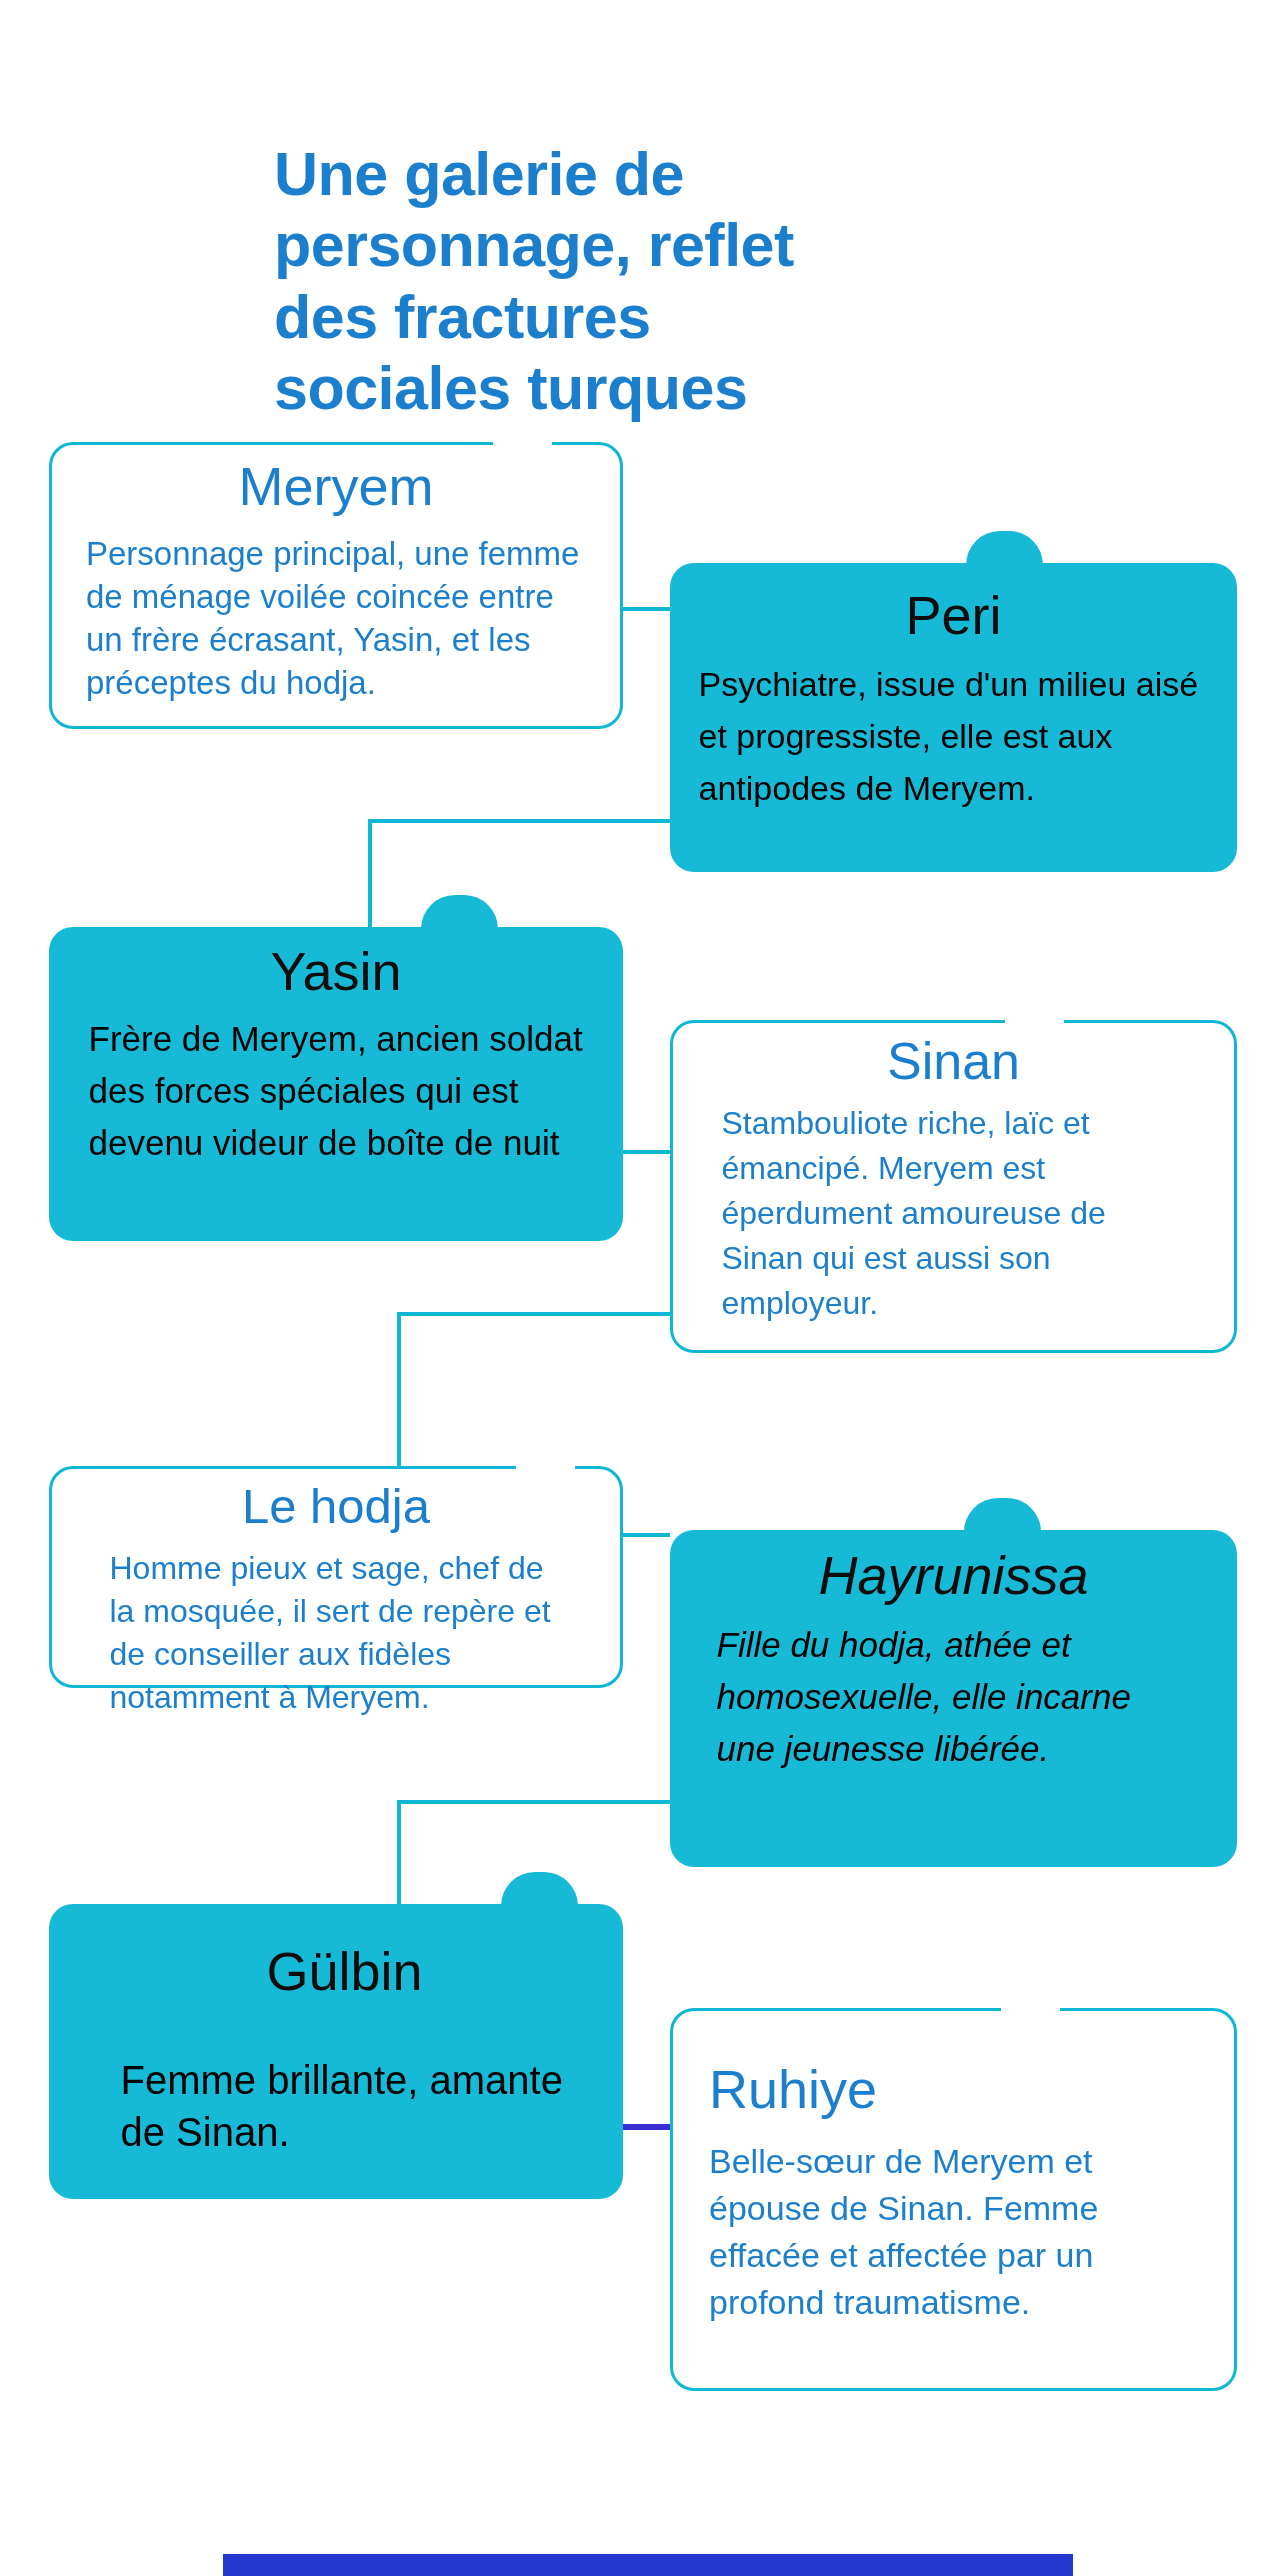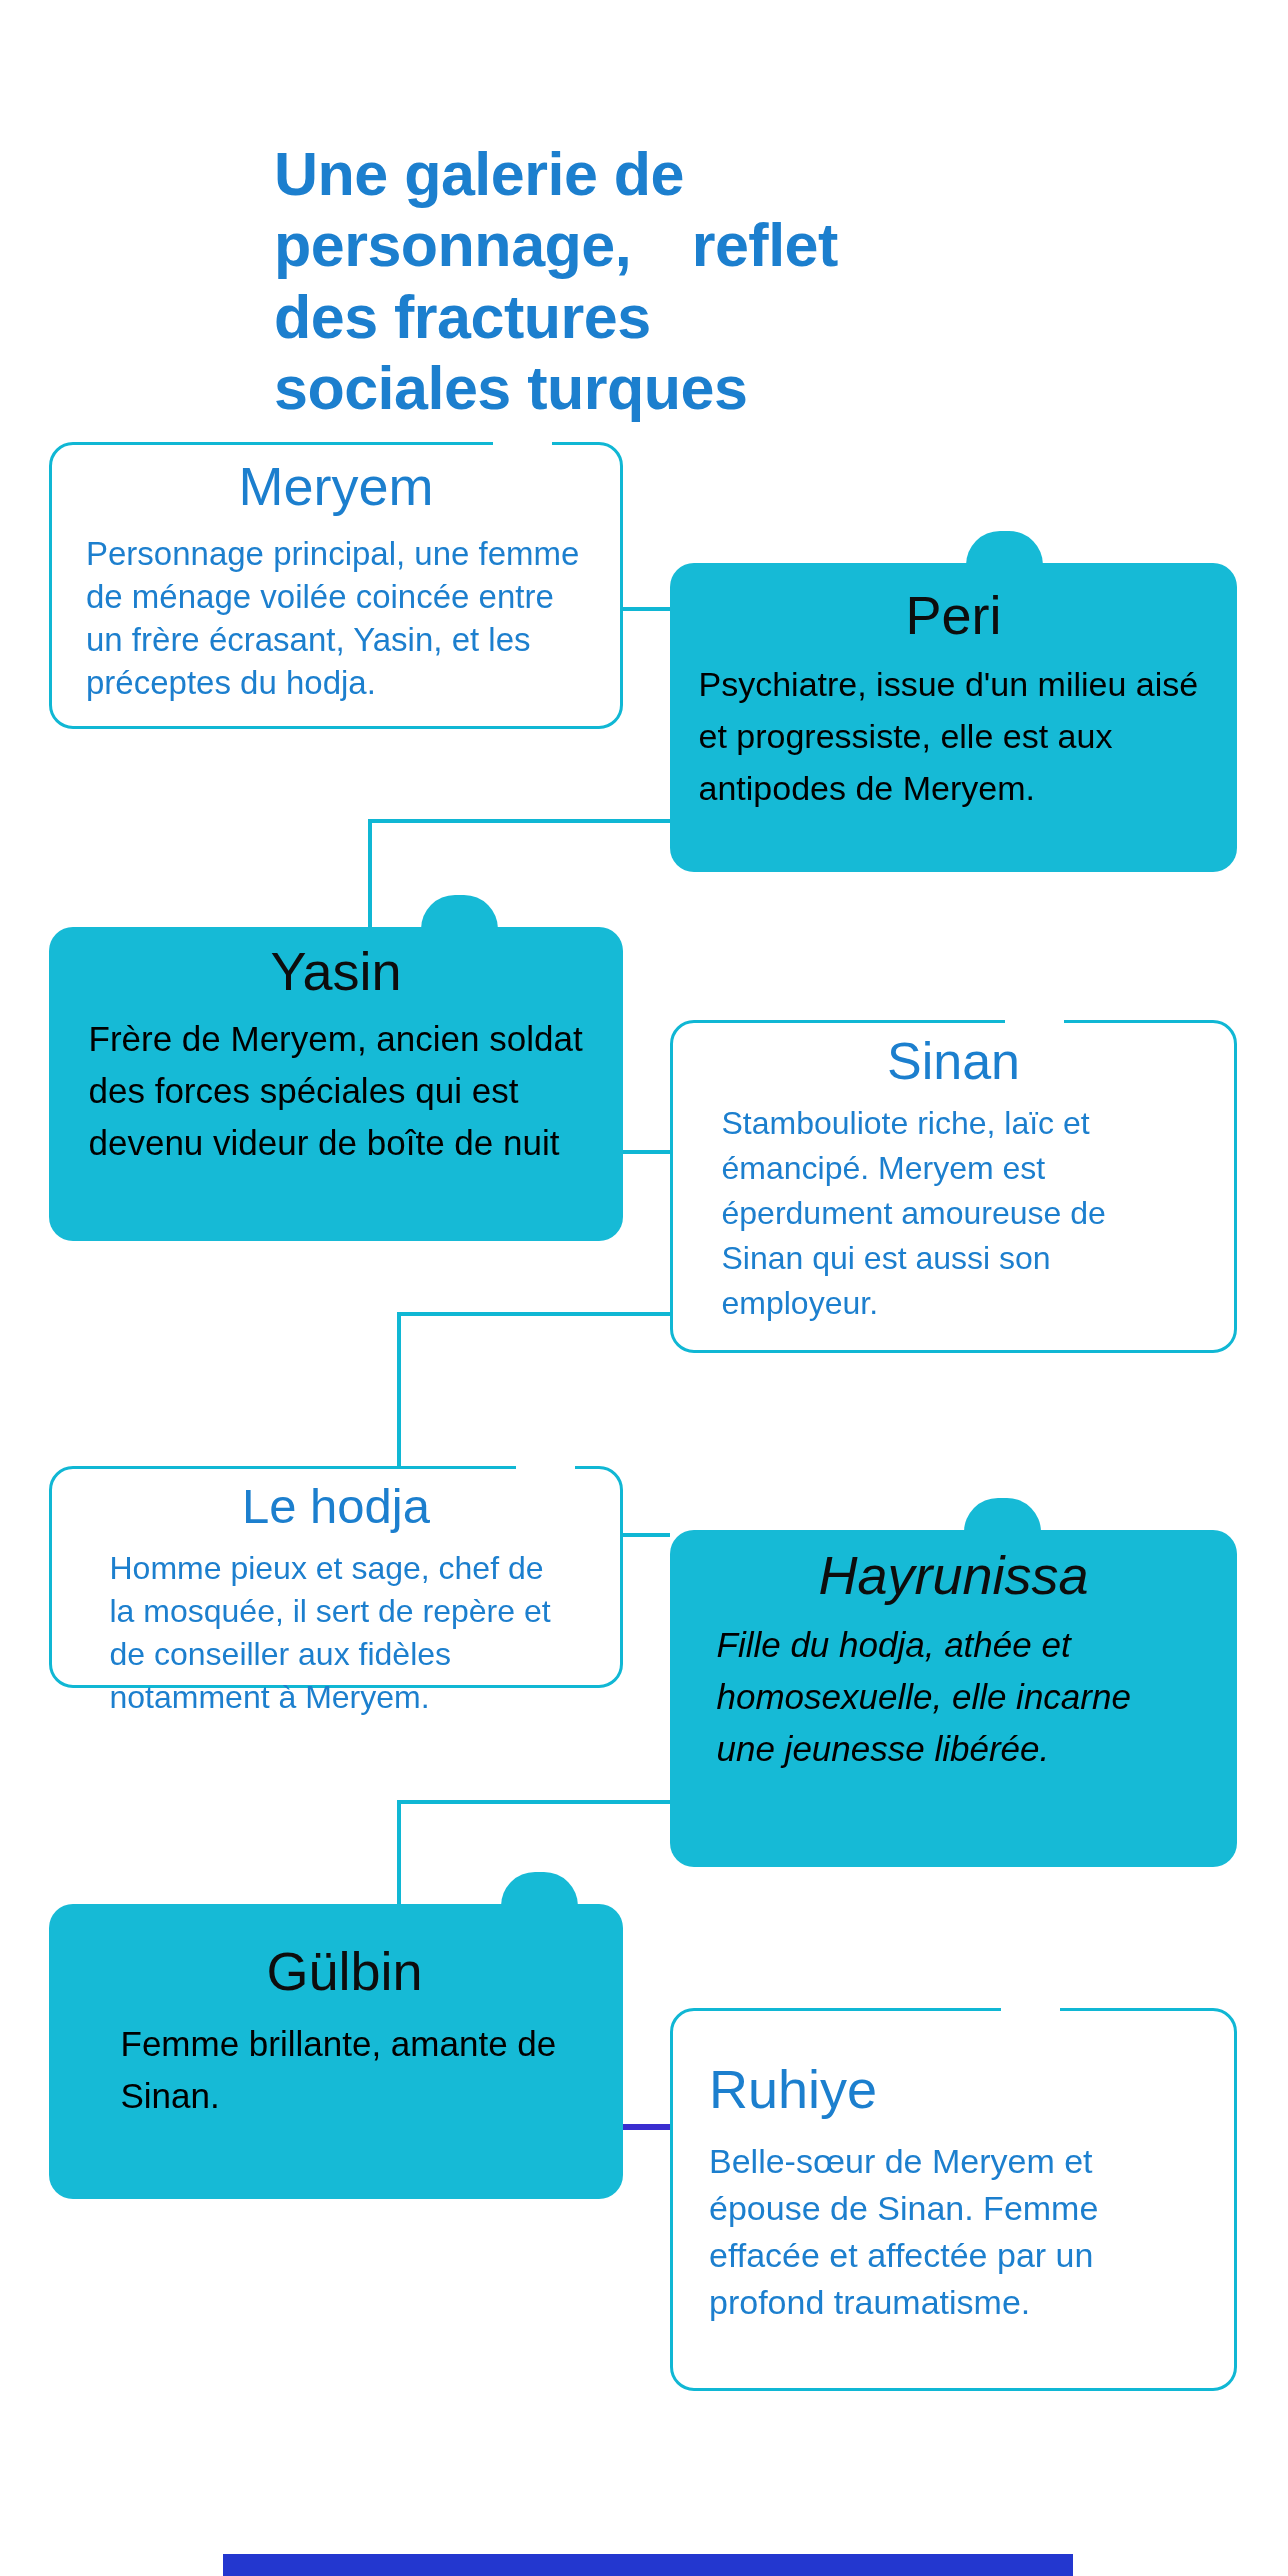--- a/index.html
+++ b/index.html
@@ -6,21 +6,21 @@
   .canvas {
     position:relative; width:1288px; height:2576px; background:#ffffff;
     font-family:"Liberation Sans", sans-serif; overflow:hidden;
   }
 
   
   .heading {
     position:absolute; left:274px; top:98px; width:592px;
     font-size:61px; line-height:1.17; color:#1c7fce; letter-spacing:-0.5px;
   }
-  .heading .bold { font-weight:700;margin-left:44px; }
+  .heading .bold { font-weight:700; }
 
   
   .card { position:absolute; box-sizing:border-box; }
   .card.outline { background:#ffffff; border:3.1px solid #10b7d4; border-radius:24px; }
   .card.filled  { background:#16bad6; border-radius:24px; }
 
   .card-title { margin:0; font-weight:400; text-align:center; }
   .card.outline .card-title { color:#1c7fce; }
   .card.filled  .card-title { color:#0d0d0d; }
 
@@ -62,21 +62,21 @@
   #card-hodja .card-body  { margin:12.4px auto 0; width:453px; font-size:32px; line-height:43px; }
   #card-hodja .tab-gap { left:464px; }
 
   #card-hayrunissa { left:670px; top:1530px; width:567px; height:337px;font-style:italic; }
   #card-hayrunissa .card-title { padding-top:14.4px; font-size:54px; }
   #card-hayrunissa .card-body  { margin:12.4px auto 0; width:474px; font-size:35px; line-height:52px; }
   #card-hayrunissa .tab { left:294px; }
 
   #card-gulbin { left:49px; top:1904px; width:574px; height:295px;padding-left:17px; }
   #card-gulbin .card-title { padding-top:36px; font-size:54px; }
-  #card-gulbin .card-body  { margin:16px auto 0; width:448px; font-size:35px; line-height:52px; }
+  #card-gulbin .card-body  { margin:52px auto 0; width:448px; font-size:40px; line-height:52px; }
   #card-gulbin .tab { left:452px; }
 
   #card-ruhiye { left:670px; top:2008px; width:567px; height:383px; }
   #card-ruhiye .card-title { padding-top:47px; padding-left:36px; text-align:left; font-size:54px; }
   #card-ruhiye .card-body  { margin:17.5px 0 0 36px; width:479px; font-size:34px; line-height:47px; }
   #card-ruhiye .tab-gap { left:328px; }
 
   
   .line { position:absolute; background:#10b7d4; }
   .line.h { height:3.6px; }

